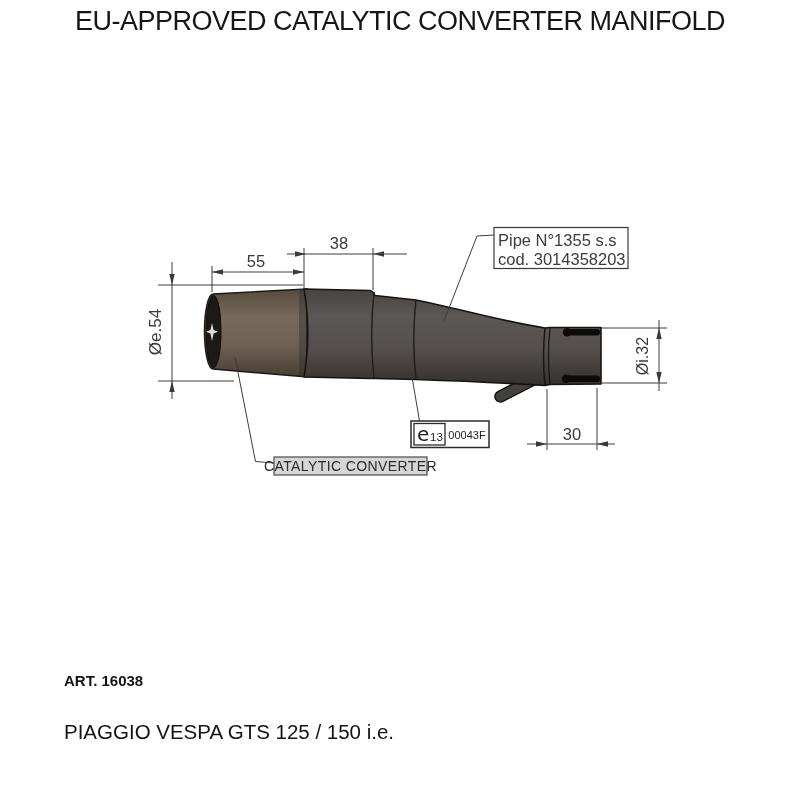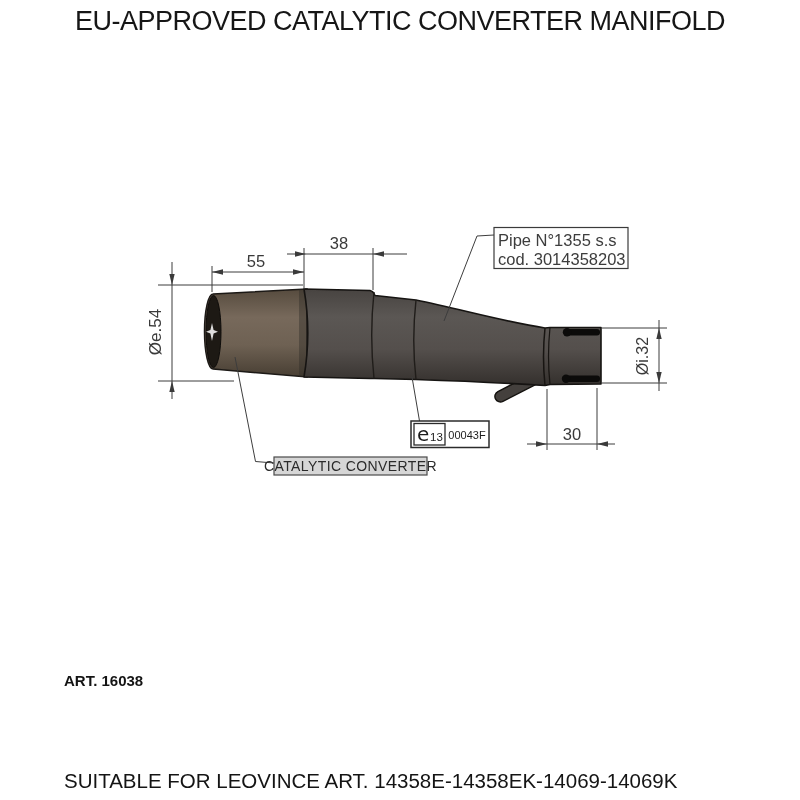--- a/index.html
+++ b/index.html
@@ -133,15 +133,15 @@
     </g>
 
     <g font-family="Liberation Sans, sans-serif">
       <polyline points="235,357 255.5,461.5 274,463" fill="none" stroke="#3d3d3d" stroke-width="1"></polyline>
       <rect x="274" y="457" width="153" height="18" fill="#d6d6d6" stroke="#4a4a4a" stroke-width="1.2"></rect>
       <text x="350.5" y="470.5" text-anchor="middle" font-size="14" letter-spacing="0.4" fill="#2b2b2b">CATALYTIC CONVERTER</text>
     </g>
   </svg>
 
   <div class="footer-line footer-art">ART. 16038</div>
-  <div class="footer-line footer-suitable">SUITABLE FOR LEOVINCE ART. 14358E-14358EK-14069-14069K</div>
+  <div class="footer-line footer-vehicle">PIAGGIO VESPA GTS 125 / 150 i.e.</div>
 
 </div>
 
 </body></html>

